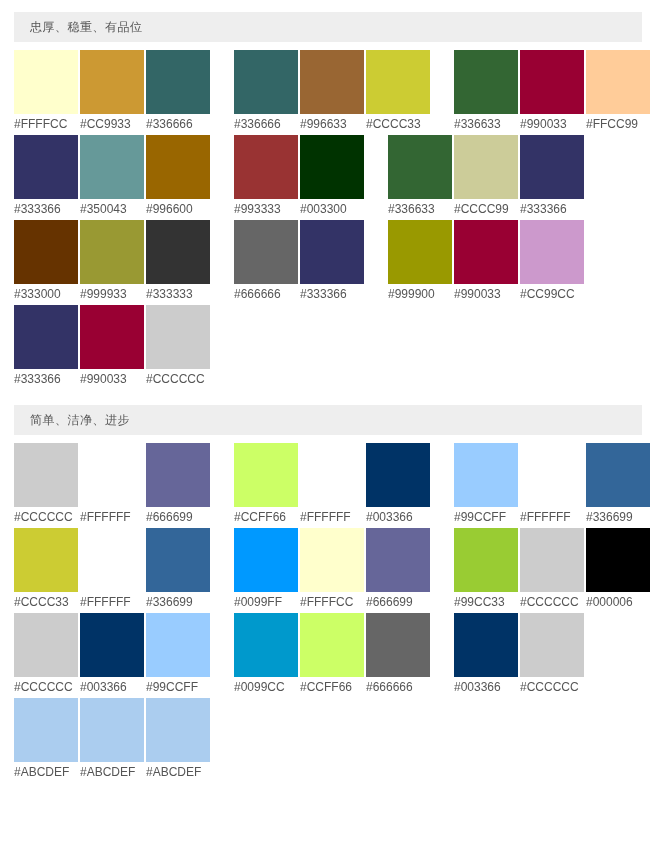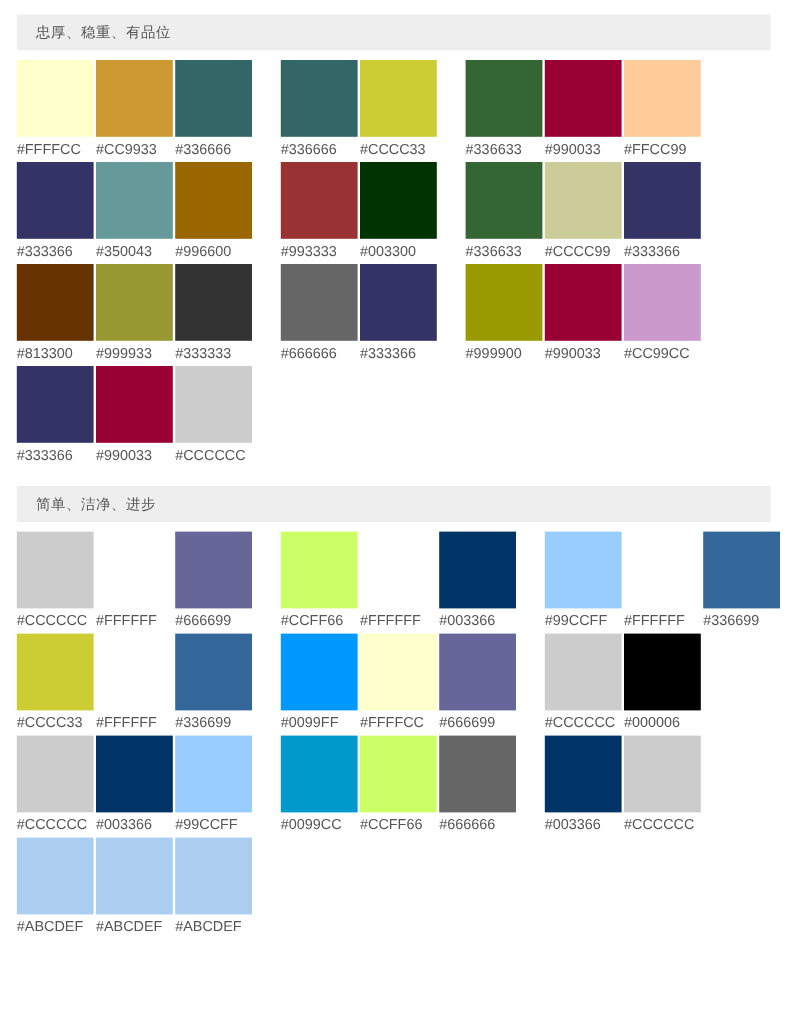--- a/index.html
+++ b/index.html
@@ -99,20 +99,24 @@
                 <div class="swatch-chip" style="background: rgb(51, 102, 102);"></div>
                 <div class="swatch-label">#336666</div>
               </div>
             </div>
             <div class="palette-group">
               <div class="swatch-cell">
                 <div class="swatch-chip" style="background: rgb(51, 102, 102);"></div>
                 <div class="swatch-label">#336666</div>
               </div>
               <div class="swatch-cell">
+                <div class="swatch-chip" style="background: rgb(153, 102, 51);"></div>
+                <div class="swatch-label">#996633</div>
+              </div>
+              <div class="swatch-cell">
                 <div class="swatch-chip" style="background: rgb(204, 204, 51);"></div>
                 <div class="swatch-label">#CCCC33</div>
               </div>
             </div>
             <div class="palette-group">
               <div class="swatch-cell">
                 <div class="swatch-chip" style="background: rgb(51, 102, 51);"></div>
                 <div class="swatch-label">#336633</div>
               </div>
               <div class="swatch-cell">
@@ -162,21 +166,21 @@
               <div class="swatch-cell">
                 <div class="swatch-chip" style="background: rgb(51, 51, 102);"></div>
                 <div class="swatch-label">#333366</div>
               </div>
             </div>
           </div>
           <div class="palette-row">
             <div class="palette-group">
               <div class="swatch-cell">
                 <div class="swatch-chip" style="background: rgb(102, 51, 0);"></div>
-                <div class="swatch-label">#813300</div>
+                <div class="swatch-label">#333000</div>
               </div>
               <div class="swatch-cell">
                 <div class="swatch-chip" style="background: rgb(153, 153, 51);"></div>
                 <div class="swatch-label">#999933</div>
               </div>
               <div class="swatch-cell">
                 <div class="swatch-chip" style="background: rgb(51, 51, 51);"></div>
                 <div class="swatch-label">#333333</div>
               </div>
             </div>
@@ -295,20 +299,24 @@
                 <div class="swatch-chip" style="background: rgb(255, 255, 204);"></div>
                 <div class="swatch-label">#FFFFCC</div>
               </div>
               <div class="swatch-cell">
                 <div class="swatch-chip" style="background: rgb(102, 102, 153);"></div>
                 <div class="swatch-label">#666699</div>
               </div>
             </div>
             <div class="palette-group">
               <div class="swatch-cell">
+                <div class="swatch-chip" style="background: rgb(153, 204, 51);"></div>
+                <div class="swatch-label">#99CC33</div>
+              </div>
+              <div class="swatch-cell">
                 <div class="swatch-chip" style="background: rgb(204, 204, 204);"></div>
                 <div class="swatch-label">#CCCCCC</div>
               </div>
               <div class="swatch-cell">
                 <div class="swatch-chip" style="background: rgb(0, 0, 0);"></div>
                 <div class="swatch-label">#000006</div>
               </div>
             </div>
           </div>
           <div class="palette-row">

